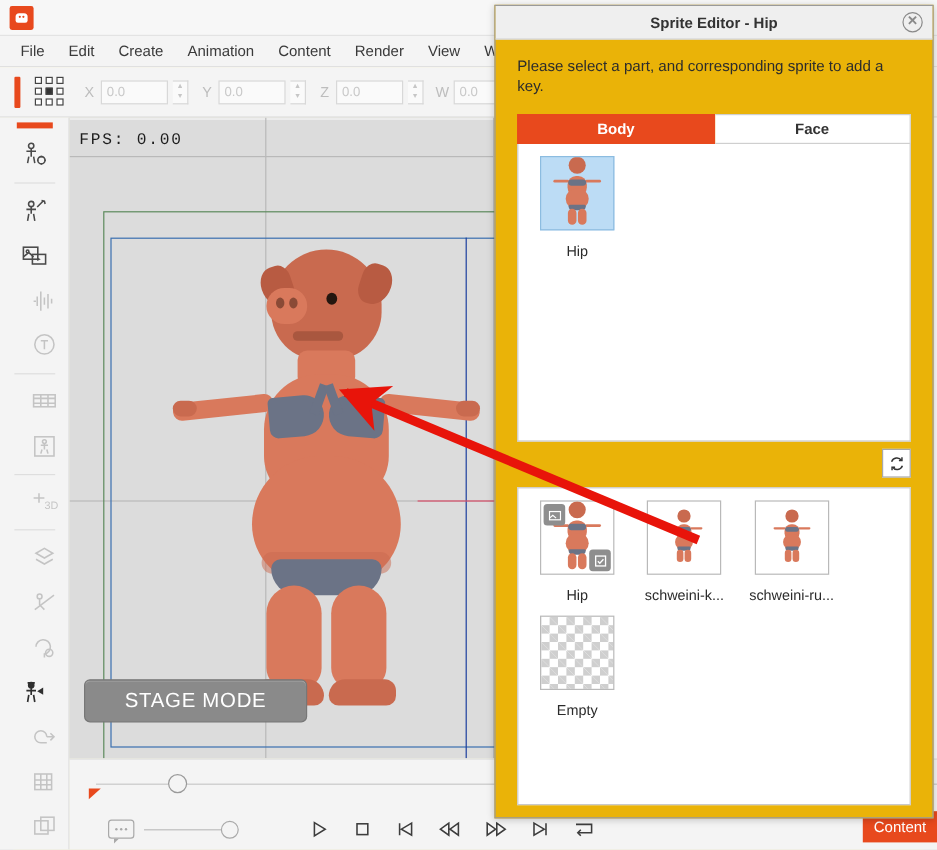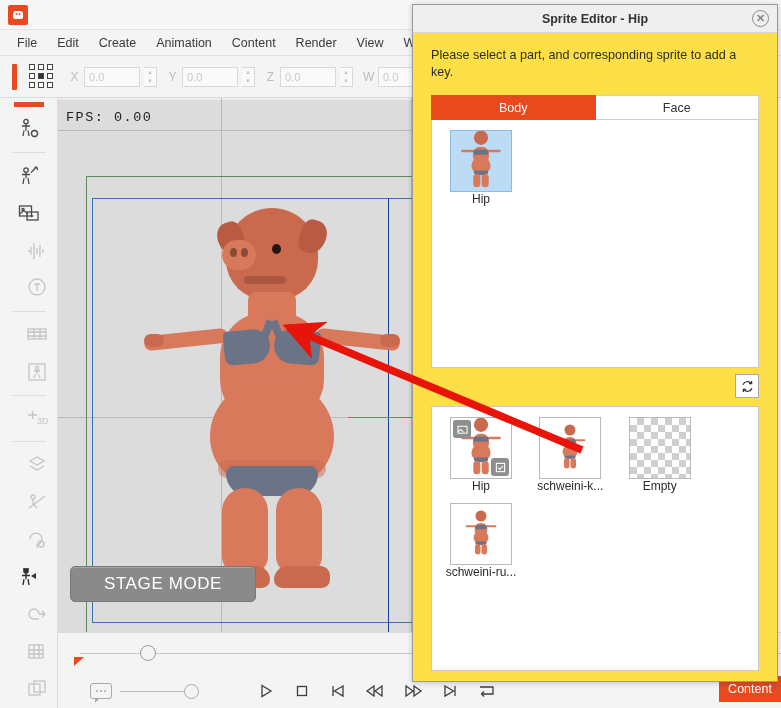--- a/index.html
+++ b/index.html
@@ -139,42 +139,42 @@
   .content-btn {
     position:absolute; right:0; bottom:6px; width:62px; height:26px;
     background:#e8491d; color:#fff; font-size:12.5px;
     display:flex; align-items:center; justify-content:center; overflow:hidden;
     white-space:nowrap;
   }
 
   
   .dialog {
     position:absolute; left:412px; top:4px; width:366px; height:678px;
-    background:#fde047; border:1px solid #9a9a9a;
+    background:#eab308; border:1px solid #9a9a9a;
     box-shadow:0 1px 6px rgba(0,0,0,.2);
     display:flex; flex-direction:column;
   }
   .dlg-title {
     height:28px; background:#efefef; border-bottom:1px solid #d5d5d5;
     display:flex; align-items:center; justify-content:center; position:relative;
     font-size:12.5px; color:#333; font-weight:bold;
   }
   .dlg-close {
     position:absolute; right:8px; top:5px; width:17px; height:17px;
     border:1.4px solid #8a8a8a; border-radius:50%;
     display:flex; align-items:center; justify-content:center;
     font-size:11px; color:#8a8a8a; line-height:1;
   }
   .dlg-body { flex:1; padding:14px 18px 10px 18px; display:flex; flex-direction:column; }
   .dlg-instr { font-size:12.6px; color:#2c2c2c; line-height:1.35; margin-bottom:14px; }
 
   .tabs { display:flex; height:25px; }
   .tab {
     flex:1; display:flex; align-items:center; justify-content:center;
-    font-size:12.5px; font-weight:normal; border:1px solid #cfcfcf;
+    font-size:12.5px; font-weight:bold; border:1px solid #cfcfcf;
   }
   .tab.sel { background:#e8491d; color:#fff; border-color:#e8491d; }
   .tab.unsel { background:#fff; color:#333; border-left:none; }
 
   .parts-pane {
     border:1px solid #c9c9c9; border-top:none; background:#fff;
     height:248px; padding:8px; overflow:hidden;
   }
   .thumbcell { width:78px; display:inline-block; vertical-align:top; margin:2px 6px 8px 2px;
                text-align:center; }
@@ -185,21 +185,21 @@
   .thumb.sel { background:#bcdcf5; border-color:#8cbce0; }
   .thumb .mini { position:absolute; left:50%; top:50%; transform:translate(-50%,-50%) scale(.155);
                  transform-origin:center; width:256px; height:400px; }
   .thumb .mini.grey .pg { filter:grayscale(.55) brightness(.82); }
   .thumb.checker {
     background-image:
       linear-gradient(45deg,#cfcfcf 25%,transparent 25%,transparent 75%,#cfcfcf 75%),
       linear-gradient(45deg,#cfcfcf 25%,transparent 25%,transparent 75%,#cfcfcf 75%);
     background-size:14px 14px; background-position:0 0,7px 7px; background-color:#fff;
   }
-  .tlabel { font-size:12px; color:#2b2b2b; margin-top:0; white-space:nowrap;
+  .tlabel { font-size:12px; color:#2b2b2b; margin-top:10px; white-space:nowrap;
             overflow:hidden; text-overflow:clip; }
   .badge {
     position:absolute; width:18px; height:18px; background:#8e8e8e;
     border-radius:3px; display:flex; align-items:center; justify-content:center;
     color:#fff; font-size:10px;
   }
   .badge.tl { left:2px; top:2px; }
   .badge.br { right:2px; bottom:2px; }
 
   .refresh-row { display:flex; justify-content:flex-end; padding:6px 0 8px 0; }
@@ -614,41 +614,41 @@
             <div class="pg skin" style="left:66px;top:176px;width:124px;height:108px;border-radius:60px"></div>
             <div class="pg cloth" style="left:82px;top:262px;width:92px;height:30px;border-radius:10px 10px 28px 28px"></div>
             <div class="pg skin" style="left:78px;top:284px;width:46px;height:86px;border-radius:24px"></div>
             <div class="pg skin" style="left:132px;top:284px;width:46px;height:86px;border-radius:24px"></div>
           </div>
         </div>
         <div class="tlabel">schweini-k...</div>
       </div>
 
       <div class="thumbcell">
-        <div class="thumb checker"></div>
-        <div class="tlabel">Empty</div>
-      </div>
-
-      <div class="thumbcell">
         <div class="thumb">
           <div class="mini" style="transform:translate(-50%,-50%) scale(.12)">
             <div class="pg skin" style="left:0;top:128px;width:84px;height:15px;border-radius:8px"></div>
             <div class="pg skin" style="left:172px;top:128px;width:84px;height:15px;border-radius:8px"></div>
             <div class="pg skin2" style="left:82px;top:4px;width:92px;height:92px;border-radius:46px"></div>
             <div class="pg skin" style="left:76px;top:108px;width:104px;height:108px;border-radius:46px"></div>
             <div class="pg cloth" style="left:80px;top:126px;width:96px;height:34px;border-radius:18px"></div>
             <div class="pg skin" style="left:66px;top:176px;width:124px;height:108px;border-radius:60px"></div>
             <div class="pg cloth" style="left:82px;top:262px;width:92px;height:30px;border-radius:10px 10px 28px 28px"></div>
             <div class="pg skin" style="left:78px;top:284px;width:46px;height:86px;border-radius:24px"></div>
             <div class="pg skin" style="left:132px;top:284px;width:46px;height:86px;border-radius:24px"></div>
           </div>
         </div>
         <div class="tlabel">schweini-ru...</div>
       </div>
 
+      <div class="thumbcell">
+        <div class="thumb checker"></div>
+        <div class="tlabel">Empty</div>
+      </div>
+
     </div>
   </div>
 </div>
 
 <svg class="anno" width="781" height="708">
   <defs>
     <marker id="ah" markerWidth="6" markerHeight="6" refX="4.6" refY="3" orient="auto" markerUnits="strokeWidth">
       <path d="M0,0.3 L5.4,3 L0,5.7 L1.5,3 Z" fill="#e8140a"></path>
     </marker>
   </defs>

